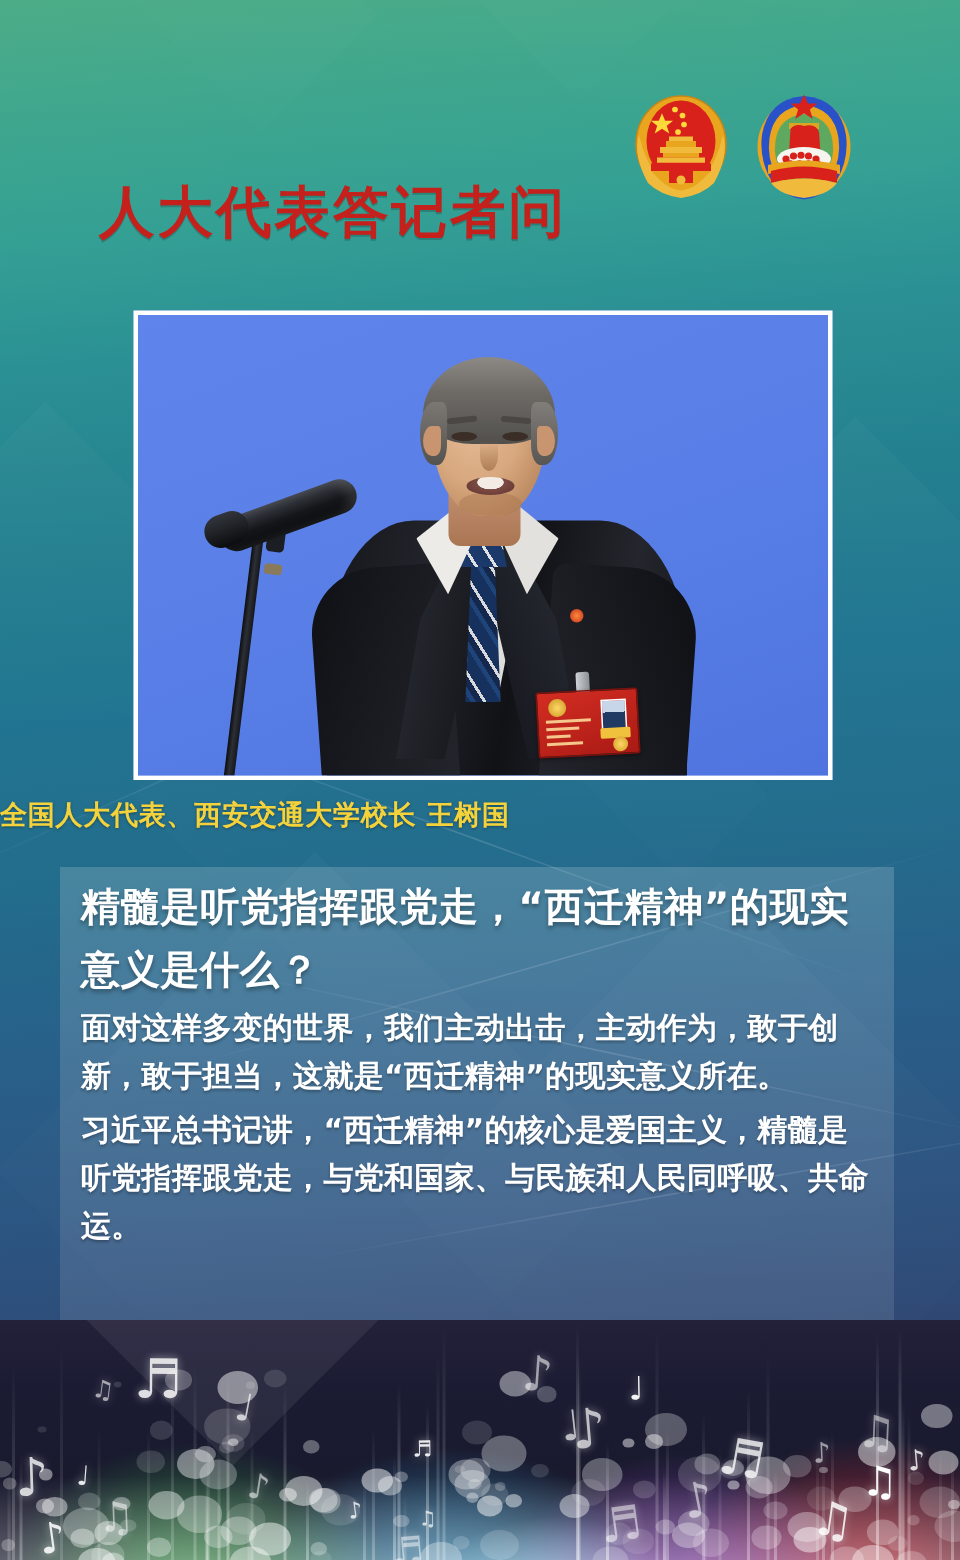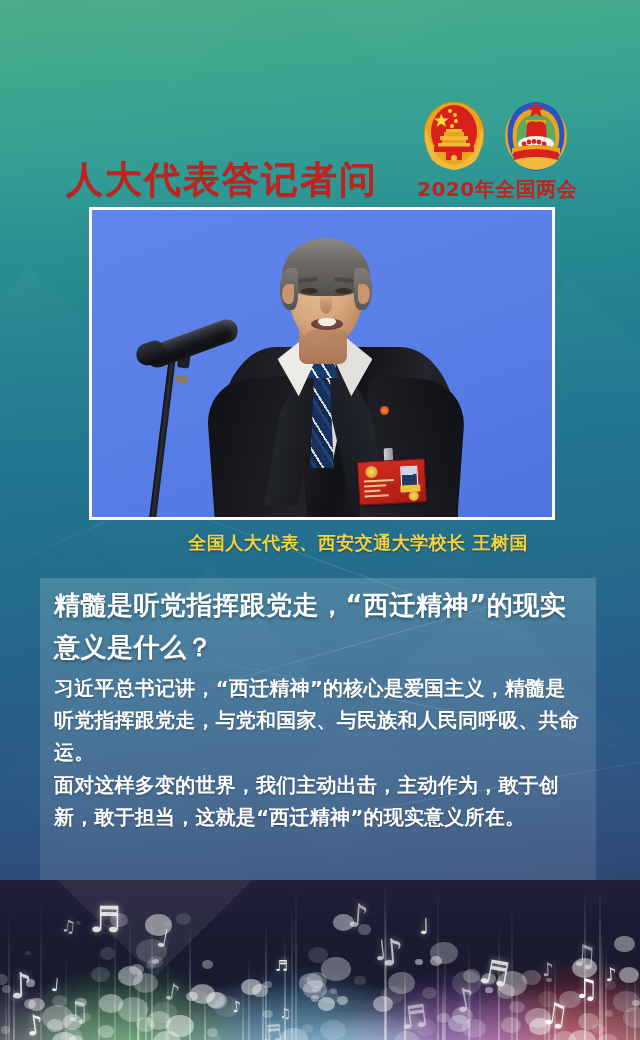--- a/index.html
+++ b/index.html
@@ -36,21 +36,21 @@
     position:absolute; width:300px; height:300px;
     transform:rotate(45deg);
     background:linear-gradient(135deg,rgba(255,255,255,.05),rgba(255,255,255,0));
   }
   .ray {
     position:absolute; width:560px; height:1px;
     background:linear-gradient(90deg,rgba(255,255,255,0),rgba(255,255,255,.30),rgba(255,255,255,0));
   }
 
   
-  .header { position:absolute; left:0; top:0; width:636px; height:200px;margin-top:38px; }
+  .header { position:absolute; left:0; top:0; width:636px; height:200px; }
   .main-title {
     position:absolute; left:66px; top:117px;
     font-size:37px; font-weight:bold; letter-spacing:2px;
     color:#c4201c;
     text-shadow:0 1px 0 rgba(0,0,0,.18);
     white-space:nowrap;
   }
   .emblems {
     position:absolute; left:415px; top:58px;
     width:160px; height:78px;
@@ -247,21 +247,21 @@
     background:#f0c13c; border-radius:1px;
   }
   .badge-seal {
     position:absolute; right:7px; bottom:1px; width:10px; height:10px;
     border-radius:50%; background:radial-gradient(circle,#ffd766,#cf9a22);
   }
 
   
   .caption {
     position:absolute; left:0; top:531px; width:528px;
-    text-align:right;
+    text-align:left;
     font-size:18px; font-weight:bold; letter-spacing:.5px;
     color:#f4d23c;
     text-shadow:0 1px 2px rgba(0,0,0,.35);
   }
 
   
   .panel {
     position:absolute; left:40px; top:578px; width:556px; height:304px;
     background:linear-gradient(180deg,rgba(255,255,255,.17),rgba(255,255,255,.10));
   }
@@ -380,21 +380,20 @@
             <circle cx="37" cy="49" r="2.2"></circle>
               <circle cx="43" cy="49" r="2.2"></circle>
           </g>
           <path d="M10 50 Q34 44 58 50 L58 56 Q34 50 10 56Z" fill="#e8a51d"></path>
           <path d="M12 54 Q34 48 56 54 L56 62 Q34 56 12 62Z" fill="#d8211b"></path>
           <path d="M12 62 Q34 56 56 62 Q50 70 34 72 Q18 70 12 62Z" fill="#f0bb3c"></path>
         </svg>
       </div>
     </div>
 
-    <div class="sub-title">2020年全国两会</div>
   </div>
 
   <div class="photo-frame">
     <div class="photo-inner">
       <div class="mic-stand"></div>
       <div class="mic-clip"></div>
       <div class="mic-ring"></div>
       <div class="mic-body"></div>
       <div class="mic-head"></div>
 
@@ -439,22 +438,22 @@
         <div class="badge-tag"></div>
         <div class="badge-seal"></div>
       </div>
     </div>
   </div>
 
   <div class="caption">全国人大代表、西安交通大学校长 王树国</div>
 
   <div class="panel">
     <div class="q">精髓是听党指挥跟党走，“西迁精神”的现实意义是什么？</div>
+    <div class="a second">面对这样多变的世界，我们主动出击，主动作为，敢于创新，敢于担当，这就是“西迁精神”的现实意义所在。</div>
     <div class="a">习近平总书记讲，“西迁精神”的核心是爱国主义，精髓是听党指挥跟党走，与党和国家、与民族和人民同呼吸、共命运。</div>
-    <div class="a second">面对这样多变的世界，我们主动出击，主动作为，敢于创新，敢于担当，这就是“西迁精神”的现实意义所在。</div>
   </div>
 
   <div class="footer">
     <div class="fdiamond"></div>
     <div id="footer-art">
         <div class="beam" style="left: 444.227px; height: 87.9894px; opacity: 0.57;"></div>
         <div class="beam" style="left: 188.9px; height: 117.396px; opacity: 0.63;"></div>
         <div class="beam" style="left: 584.15px; height: 150.726px; opacity: 0.79;"></div>
         <div class="beam" style="left: 543.966px; height: 74.2859px; opacity: 0.42;"></div>
         <div class="beam" style="left: 114.095px; height: 135.864px; opacity: 0.36;"></div>

